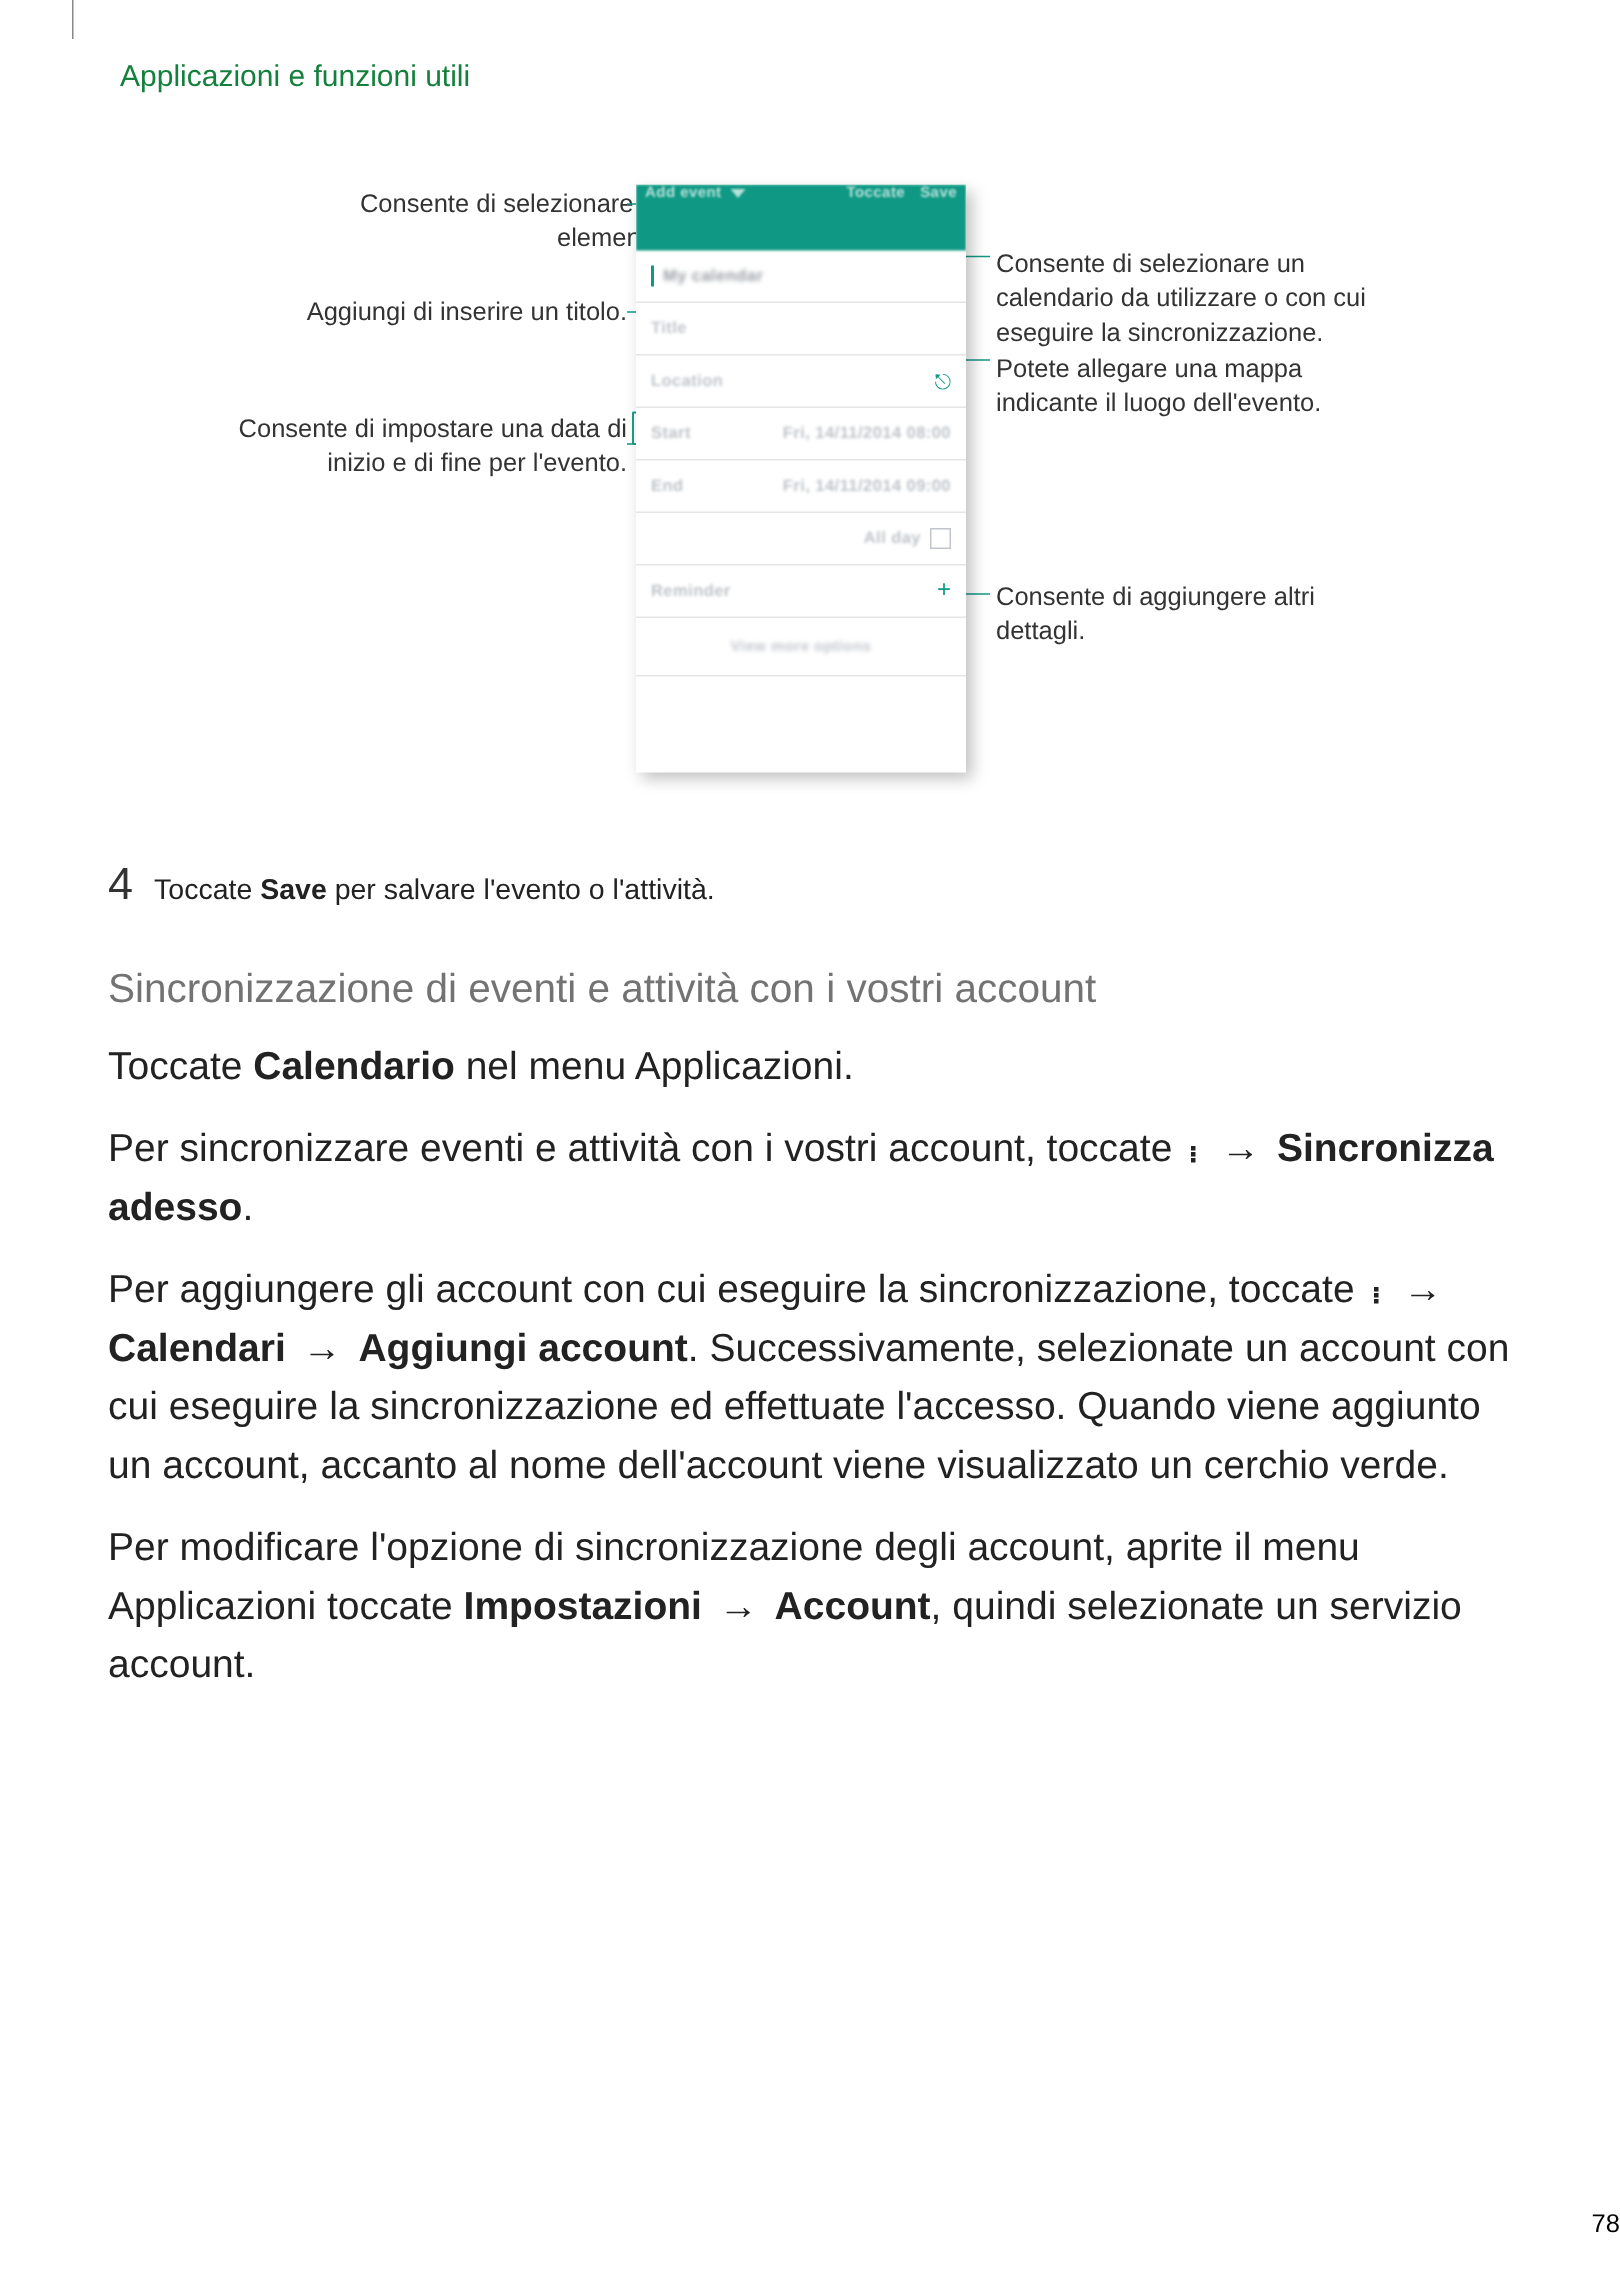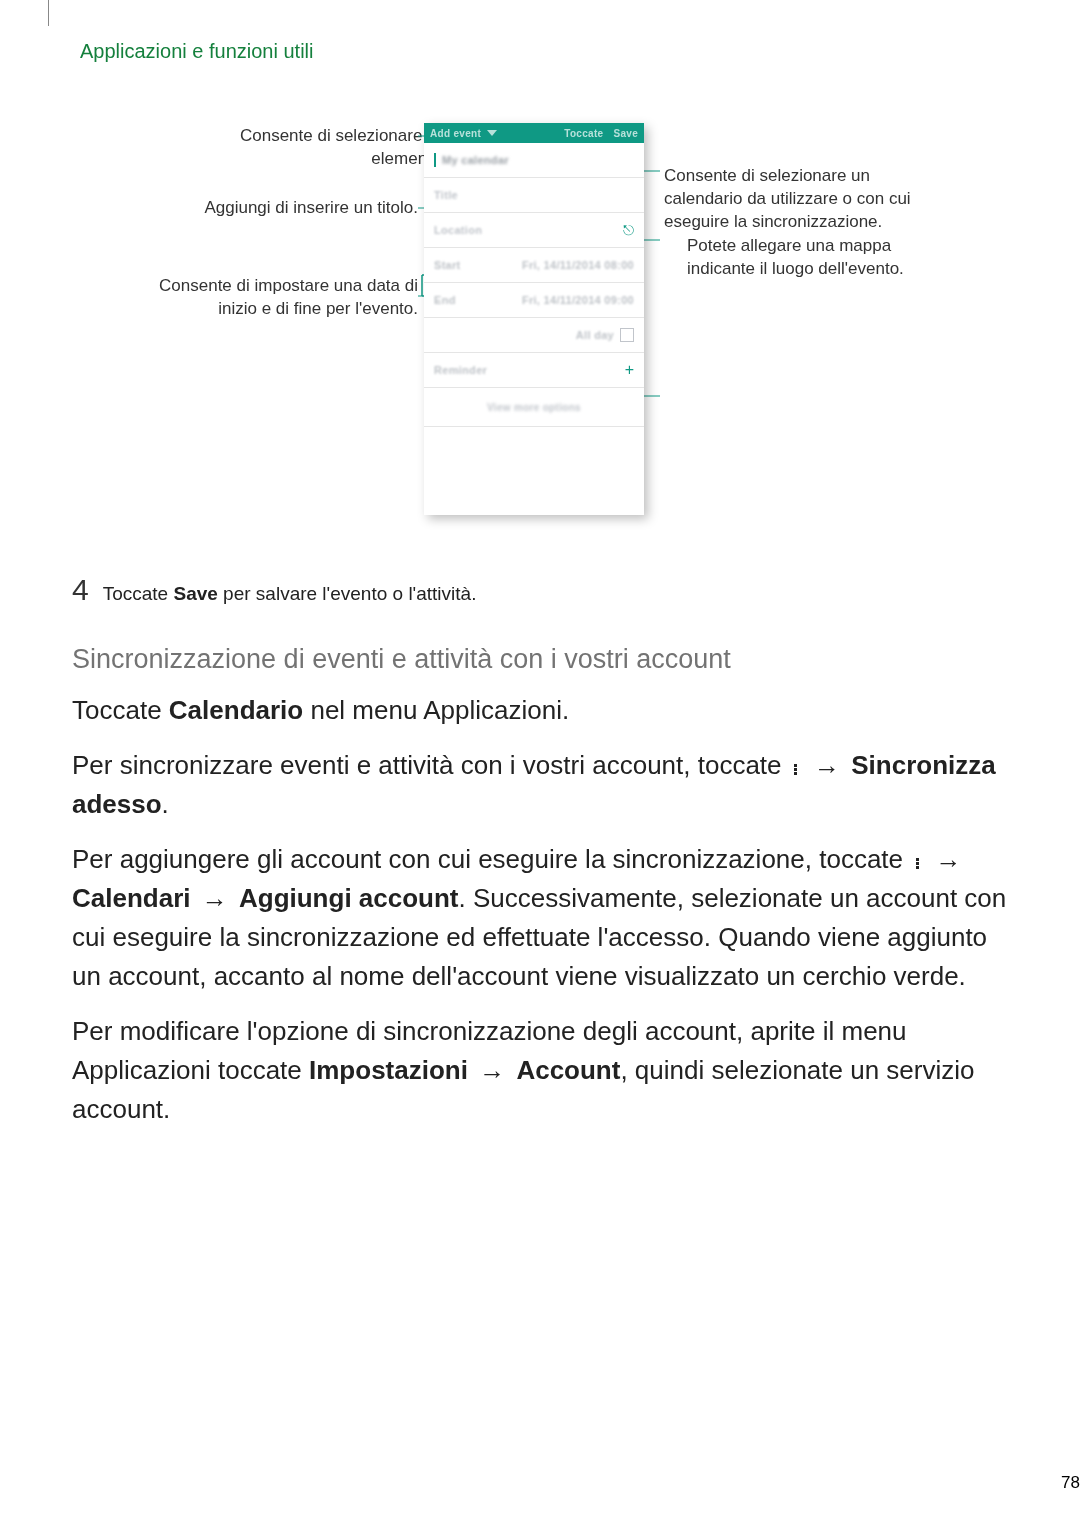--- a/index.html
+++ b/index.html
@@ -37,23 +37,23 @@
     left: 352px;
     top: 0;
     width: 220px;
     height: 392px;
     background: #fff;
     box-shadow: 4px 4px 10px rgba(0,0,0,0.25);
     overflow: hidden;
   }
   .ph-header {
     background: #0F9984;
-    height: 20px;
+    height: 44px;
     display: flex;
-    align-items: center;
+    align-items: flex-start;
     color: rgba(255,255,255,0.7);
     font-size: 10px;
     font-weight: 600;
     padding: 0 6px;
     letter-spacing: 0.3px;
     filter: blur(0.6px);
   }
   .ph-header .left { display: flex; align-items: center; gap: 6px; flex: 1; }
   .tri {
     width: 0; height: 0;
@@ -159,21 +159,22 @@
 
 <div class="breadcrumb">Applicazioni e funzioni utili</div>
 
 <div class="figure-area">
 
   <div class="callout left" style="top:2px; right:562px;">Consente di selezionare un elemento.</div>
   <div class="callout left" style="top:74px; right:590px;">Aggiungi di inserire un titolo.</div>
   <div class="callout" style="top:42px; left:592px;">Consente di selezionare un calendario da utilizzare o con cui eseguire la sincronizzazione.</div>
 
   <div class="callout left" style="top:152px; right:590px;">Consente di impostare una data di inizio e di fine per l'evento.</div>
-  <div class="callout" style="top:112px; left:592px;margin-left:23px;">Potete allegare una mappa indicante il luogo dell'evento.</div>
+  <div class="callout" style="top:112px; left:592px;">Potete allegare una mappa indicante il luogo dell'evento.</div>
+  <div class="callout" style="top:264px; left:592px;">Consente di aggiungere altri dettagli.</div>
 
   <svg class="connectors">
     <line x1="346" y1="13" x2="365" y2="13" stroke="#0F9984" stroke-width="1"></line>
     <line x1="346" y1="85" x2="362" y2="85" stroke="#0F9984" stroke-width="1"></line>
     <polyline points="346,173 350,173 350,152 362,152 362,173 350,173" fill="none" stroke="#0F9984" stroke-width="1"></polyline>
     <line x1="350" y1="173" x2="350" y2="152" stroke="#0F9984" stroke-width="1"></line>
     <line x1="350" y1="152" x2="362" y2="152" stroke="#0F9984" stroke-width="1"></line>
     <line x1="350" y1="173" x2="362" y2="173" stroke="#0F9984" stroke-width="1"></line>
     <line x1="572" y1="48" x2="588" y2="48" stroke="#0F9984" stroke-width="1"></line>
     <line x1="558" y1="117" x2="588" y2="117" stroke="#0F9984" stroke-width="1"></line>

